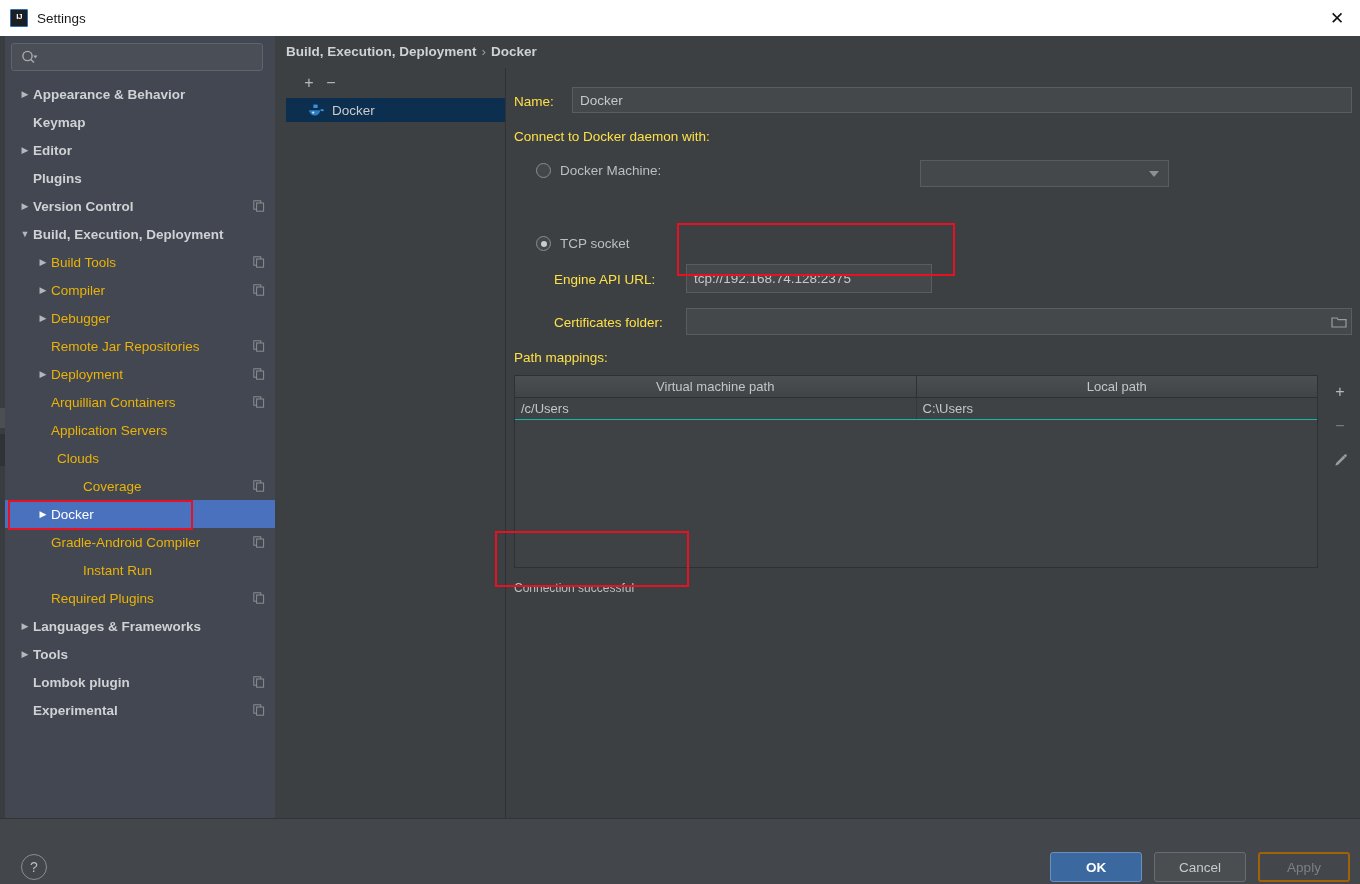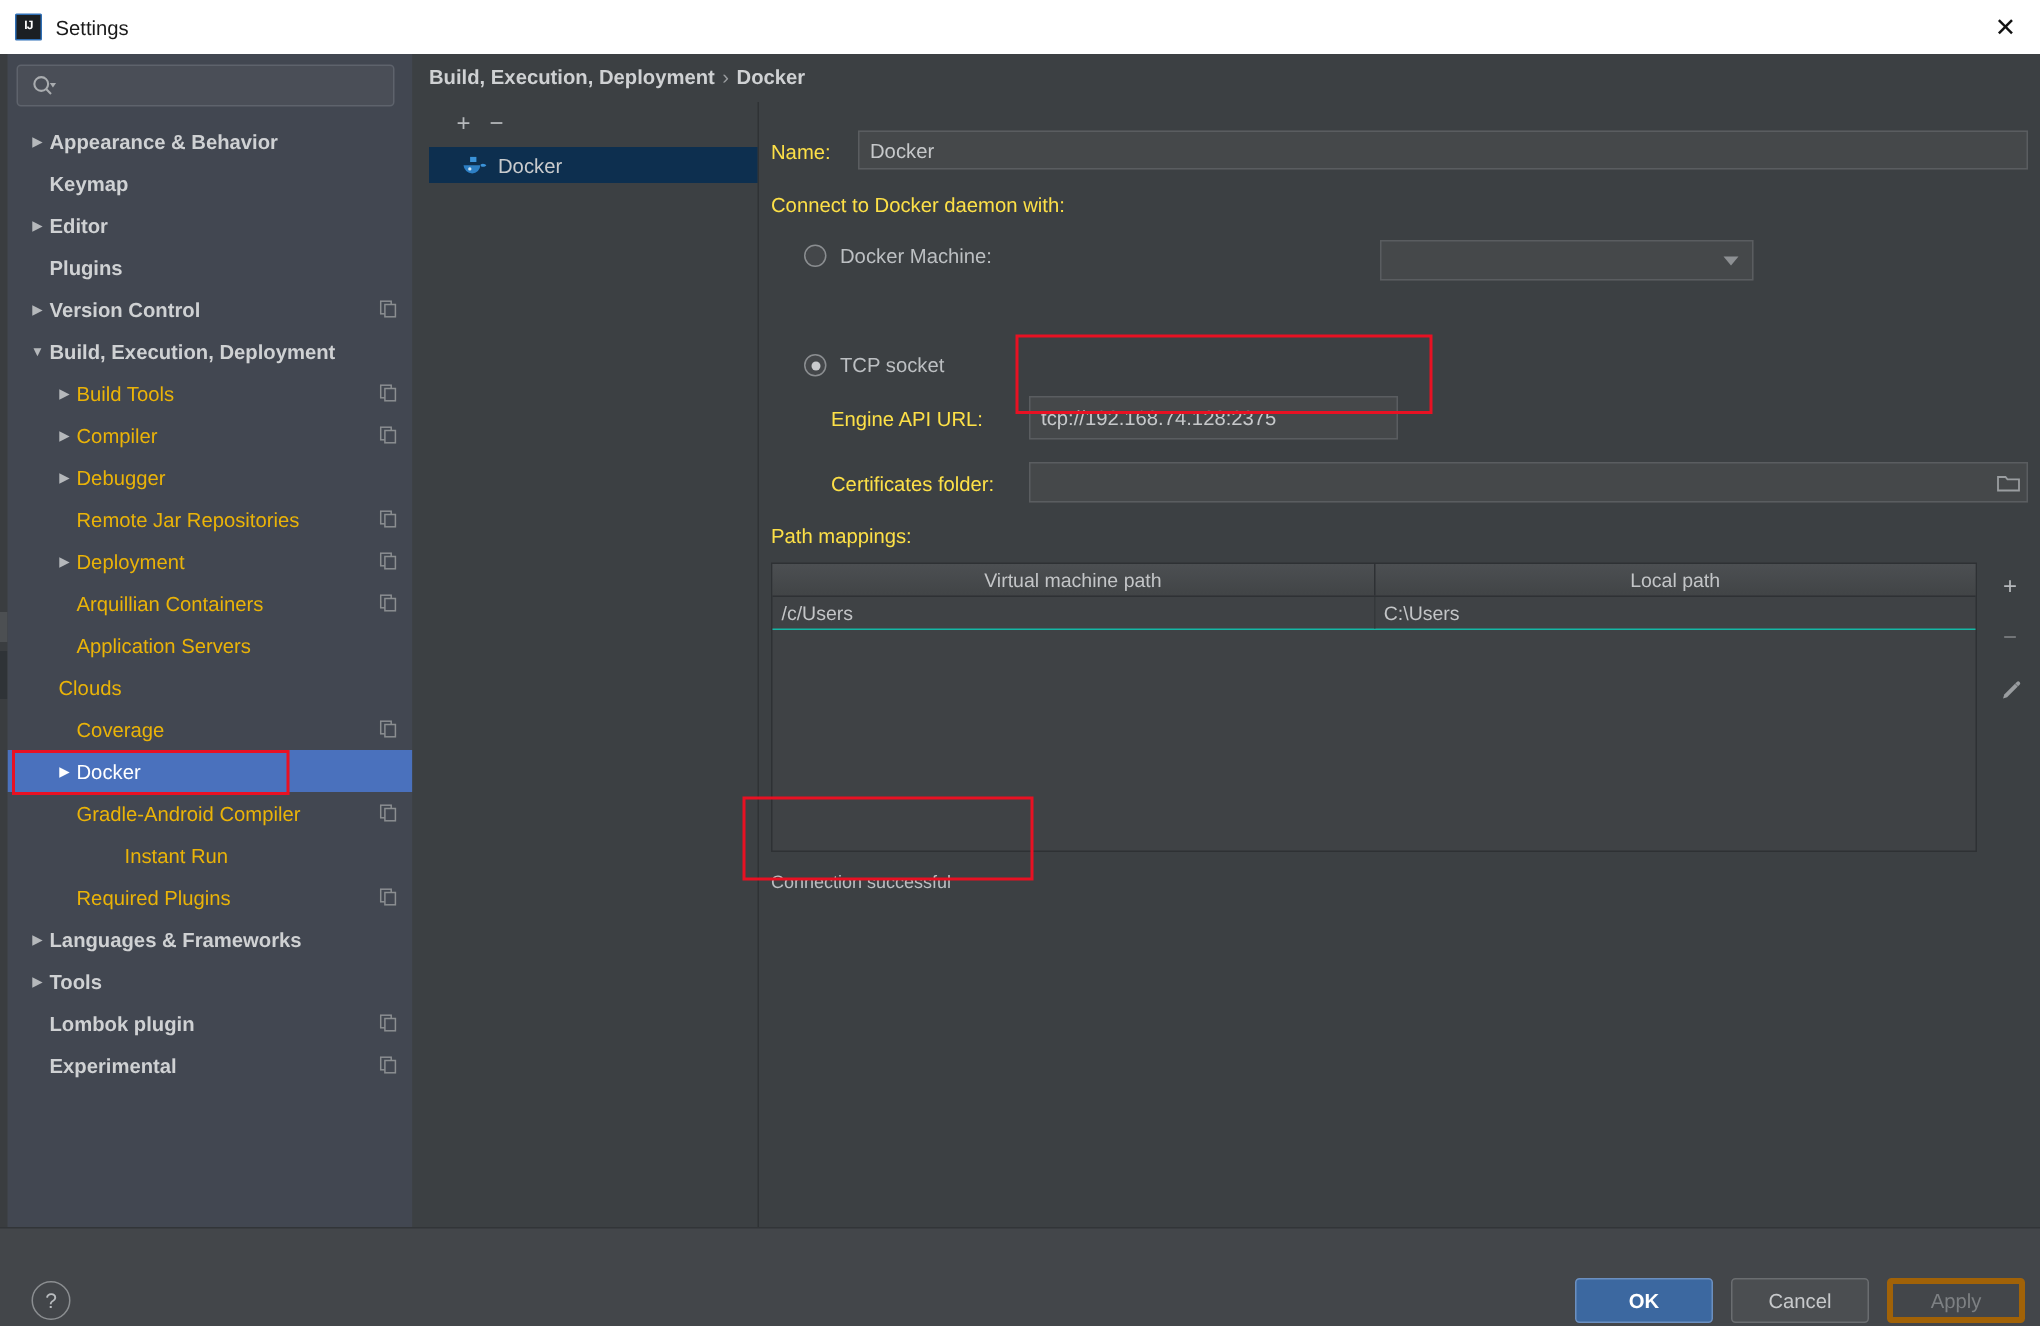--- a/index.html
+++ b/index.html
@@ -404,21 +404,21 @@
   }
   #cancel-btn {
     left: 1154px; width: 92px;
     background: #4b4e51;
     border: 1px solid #6a6d70;
     color: #c7c9cb;
   }
   #apply-btn {
     left: 1258px; width: 92px;
     background: transparent;
-    border: 4px solid #a16207;
+    border: 2px solid #a16207;
     color: #7d8083;
   }
 </style>
 </head>
 <body>
 
 <div id="titlebar">
   <div id="app-logo"></div>
   <div id="title-text">Settings</div>
   <div id="close-btn">✕</div>
@@ -510,25 +510,25 @@
           <span class="tree-label">Arquillian Containers</span>
           <svg class="copy-icon" viewBox="0 0 12 12">
             <rect x="0.8" y="0.8" width="7" height="8.4" fill="none" stroke="#8b8e91" stroke-width="1"></rect>
             <rect x="3.6" y="3" width="7" height="8.2" fill="#424751" stroke="#8b8e91" stroke-width="1"></rect>
           </svg>
         </div>
         <div class="tree-row" style="padding-left: 30px;">
           <span class="tw">&nbsp;</span>
           <span class="tree-label">Application Servers</span>
         </div>
-        <div class="tree-row" style="padding-left: 18px;">
+        <div class="tree-row" style="padding-left: 36px;">
           <span class="tw">&nbsp;</span>
           <span class="tree-label">Clouds</span>
         </div>
-        <div class="tree-row" style="padding-left: 30px;">
+        <div class="tree-row" style="padding-left: 30px; gap: 32px;">
           <span class="tw">&nbsp;</span>
           <span class="tree-label">Coverage</span>
           <svg class="copy-icon" viewBox="0 0 12 12">
             <rect x="0.8" y="0.8" width="7" height="8.4" fill="none" stroke="#8b8e91" stroke-width="1"></rect>
             <rect x="3.6" y="3" width="7" height="8.2" fill="#424751" stroke="#8b8e91" stroke-width="1"></rect>
           </svg>
         </div>
         <div class="tree-row selected" style="padding-left: 30px;">
           <span class="tw">▶</span>
           <span class="tree-label">Docker</span>

